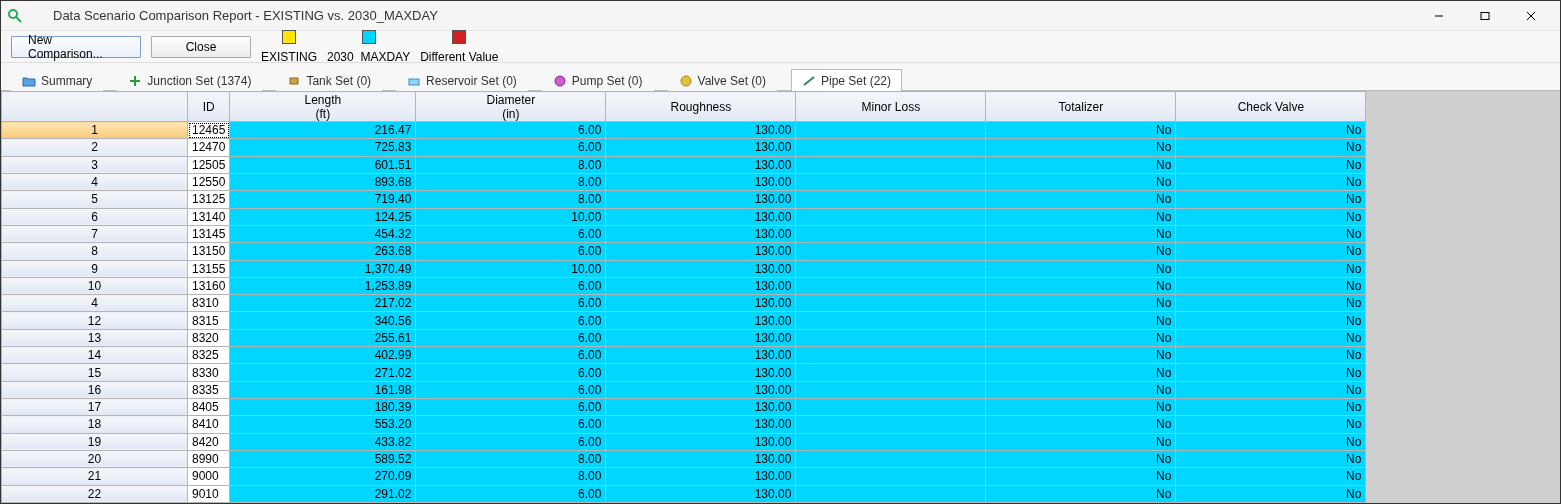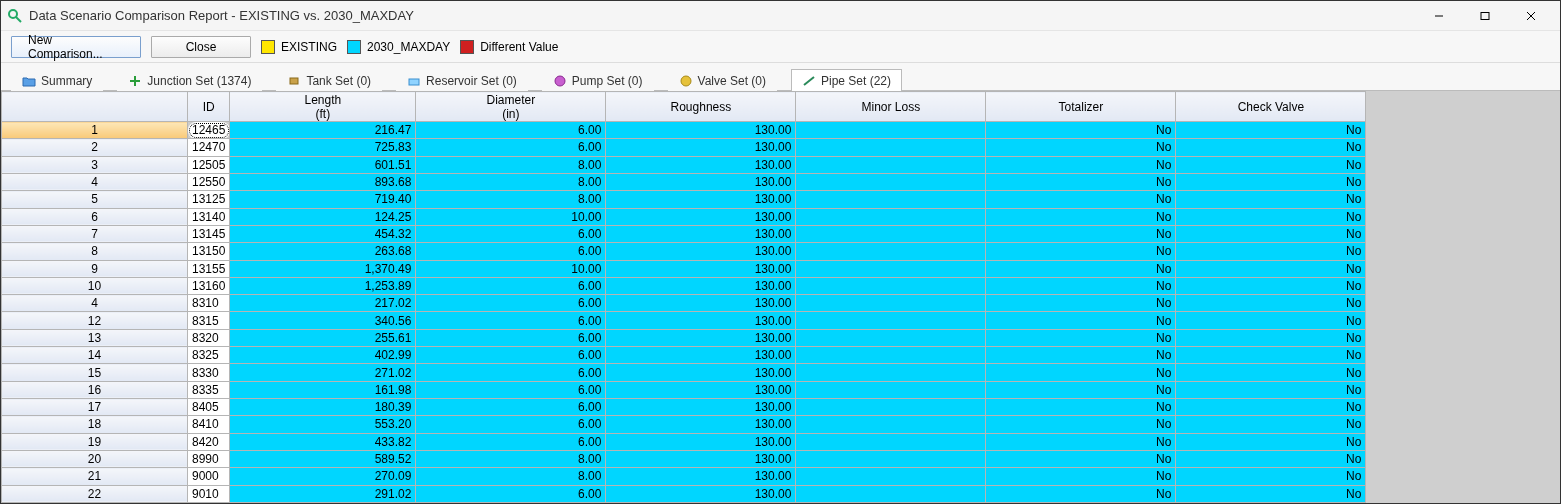--- a/index.html
+++ b/index.html
@@ -19,20 +19,21 @@
     display: flex;
     flex-direction: column;
   }
   .titlebar {
     height: 30px;
     background: #f5f5f5;
     display: flex;
     align-items: center;
     padding: 0 6px;
     border-bottom: 1px solid #e5e5e5;
+    gap: 24px;
   }
   .titlebar .appicon {
     width: 16px; height: 16px;
     margin-right: 6px;
     display: inline-flex; align-items:center; justify-content:center;
   }
   .titlebar .title { flex: 0 0 auto; font-size: 13px; color: #333; }
   .titlebar .spacer { flex: 1; }
   .win-controls { display: flex; }
   .win-btn {
@@ -55,21 +56,21 @@
     height: 22px;
     padding: 0 16px;
     border: 1px solid #7a9fcd;
     background: linear-gradient(#fdfdfd,#e8f0fb);
     font-size: 12px;
     display:flex; align-items:center; justify-content:center;
     border-radius: 1px;
   }
   .btn.primary { width: 130px; }
   .btn.close-btn { width: 100px; border-color:#aaa; background:linear-gradient(#fdfdfd,#ececec);}
-  .legend { display:flex; align-items:center; gap:6px; font-size:12px; }
+  .legend { display:flex; align-items:center; gap:6px; font-size:12px;flex-direction:column; }
   .swatch { width:14px; height:14px; border:1px solid #555; display:inline-block; }
 
   .tabs {
     height: 28px;
     display: flex;
     align-items: flex-end;
     padding: 0 10px;
     gap: 14px;
     border-bottom: 1px solid #bbb;
     background: #f7f7f7;
@@ -123,21 +124,21 @@
   .rowhdr {
     background: linear-gradient(#f4f6fa,#e2e8f4) !important;
     text-align:center;
     width: 186px;
   }
   .rowhdr.selected {
     background: linear-gradient(#fde7b7,#f9c978) !important;
   }
   td.cy { background:#00d6ff !important; }
   td.id-cell { text-align:left; padding-left:3px; }
-  td.id-cell.sel { outline:1px dotted #000; outline-offset:-2px;border-radius:8px; }
+  td.id-cell.sel { outline:1px dotted #000; outline-offset:-2px; }
   td.num { text-align:right; padding-right:6px; }
   td.txt { text-align:right; padding-left:4px; }
 
   col.c-rownum { width:186px; }
   col.c-id     { width:42px; }
   col.c-len    { width:186px; }
   col.c-dia    { width:190px; }
   col.c-rough  { width:190px; }
   col.c-minor  { width:190px; }
   col.c-tot    { width:190px; }

